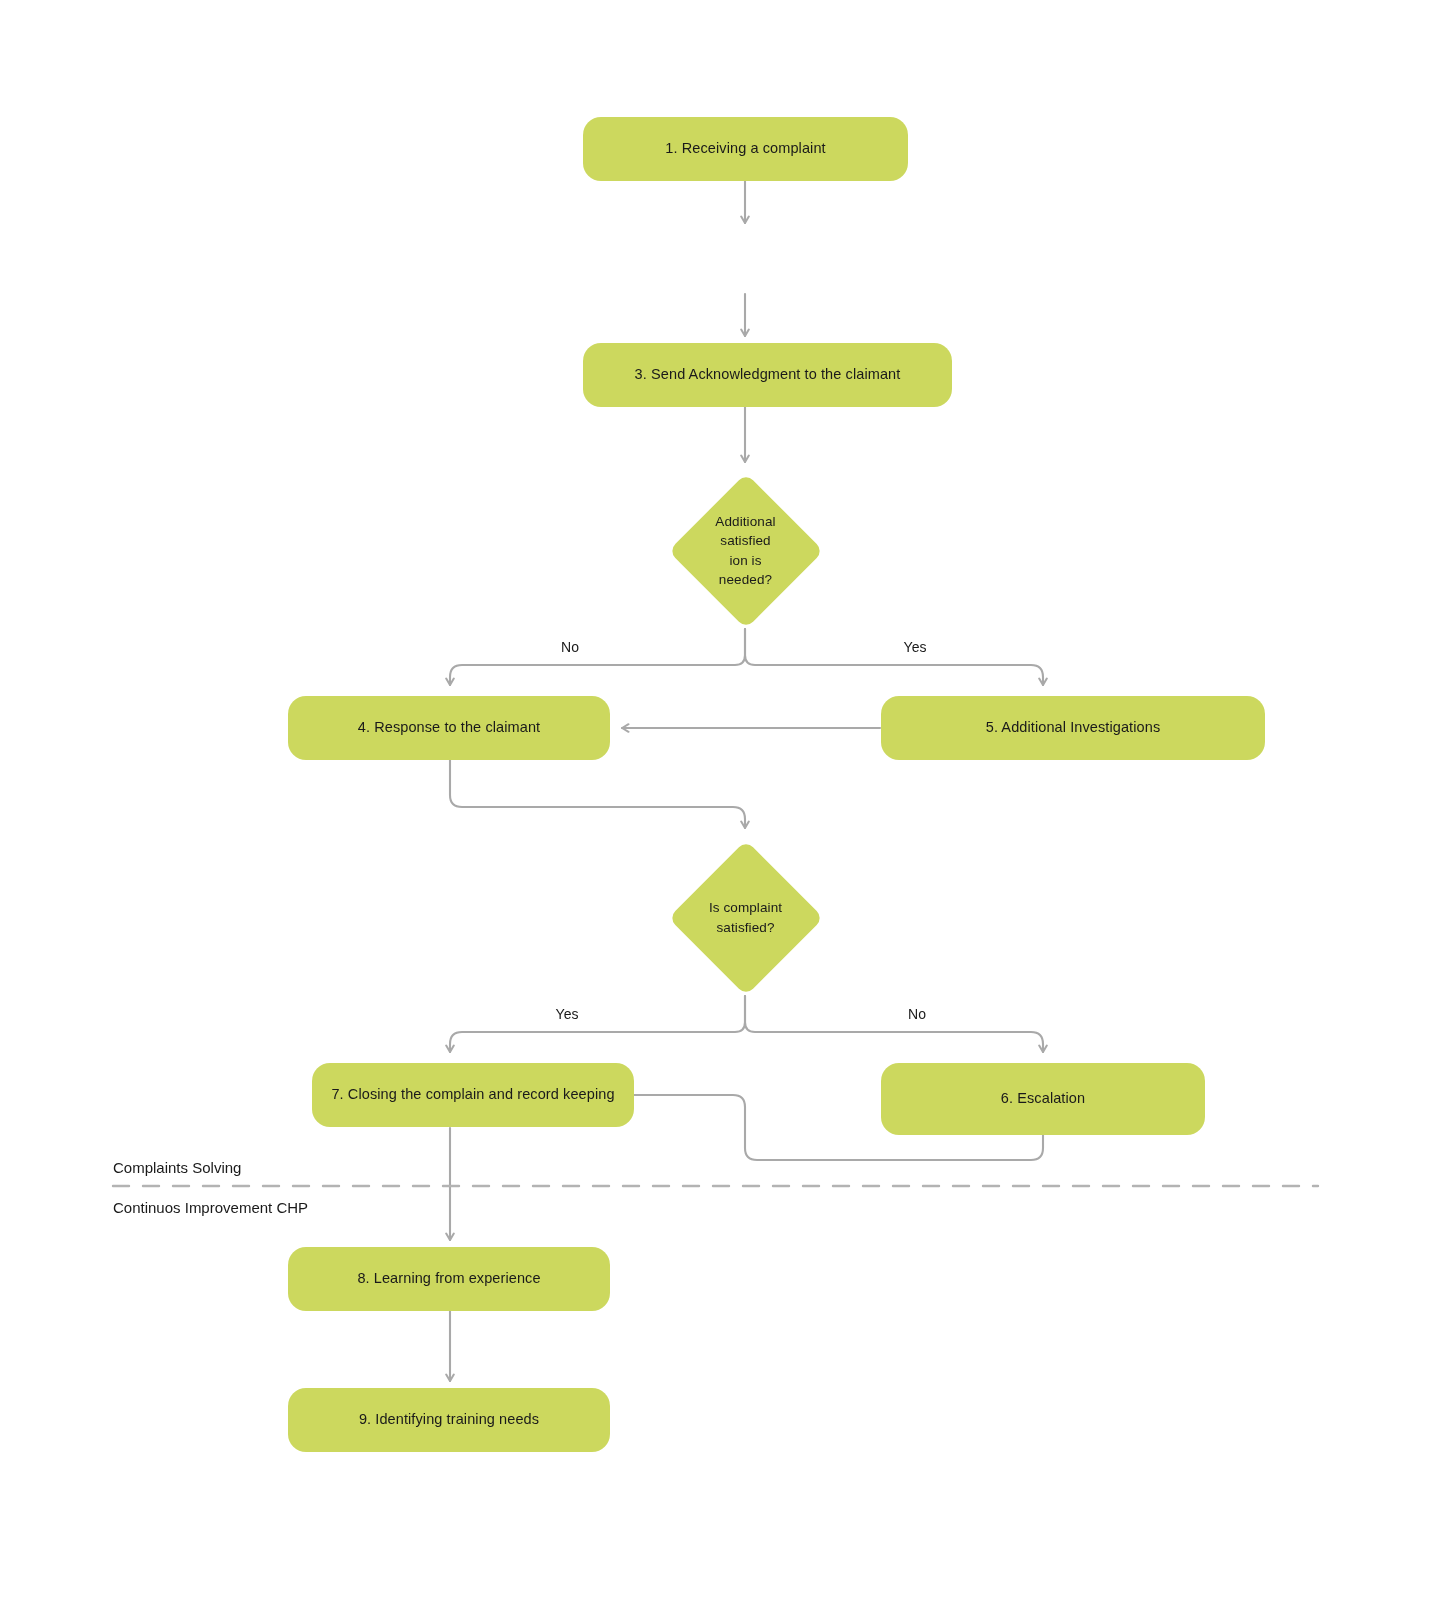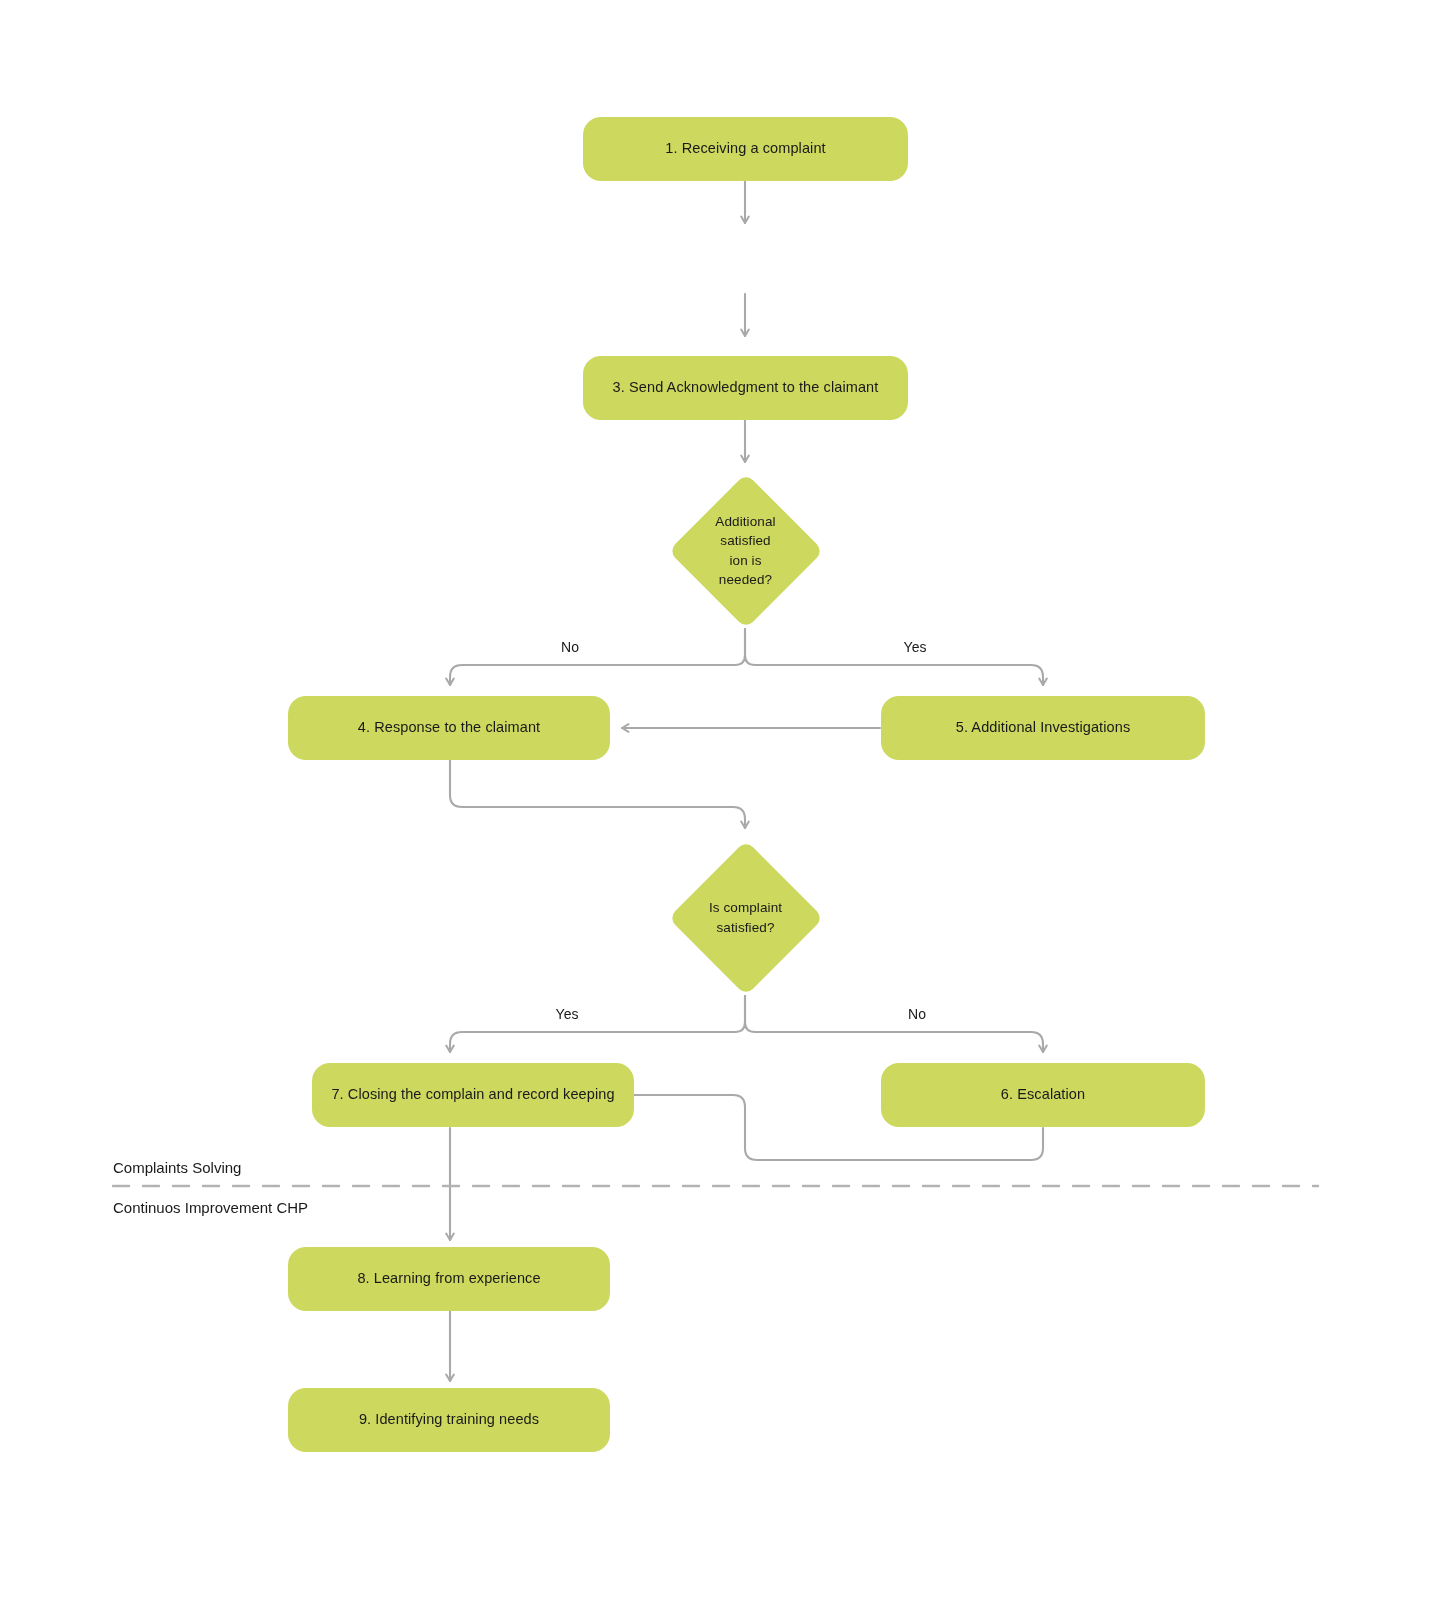--- a/index.html
+++ b/index.html
@@ -120,61 +120,61 @@
 
       <path d="M113,1186 L1318,1186" stroke="#b3b3b3" stroke-width="2.4" stroke-dasharray="16 14"></path>
     </g>
   </svg>
 
   <div class="node process" style="left:583px; top:117px; width:325px; height:64px;">
     <span>1. Receiving a complaint</span>
   </div>
 
 
-  <div class="node process" style="left:583px; top:343px; width:325px; height:64px;margin-top:13px;">
+  <div class="node process" style="left:583px; top:343px; width:369px; height:64px;">
     <span>3. Send Acknowledgment to the claimant</span>
   </div>
 
   <div class="node decision" style="left:668px; top:473px; width:155px; height:155px;align-items:center;">
     <span class="diamond-shape"></span>
     <span class="diamond-label">
       <span>Additional</span><br>
       <span>satisfied</span><br>
       <span>ion is</span><br>
       <span>needed?</span>
     </span>
   </div>
 
   <span class="edge-label" style="left:570px; top:647px;">No</span>
   <span class="edge-label" style="left:915px; top:647px;">Yes</span>
 
   <div class="node process" style="left:288px; top:696px; width:322px; height:64px;">
     <span>4. Response to the claimant</span>
   </div>
 
-  <div class="node process" style="left:881px; top:696px; width:324px; height:64px;">
+  <div class="node process" style="left:881px; top:696px; width:384px; height:64px;">
     <span>5. Additional Investigations</span>
   </div>
 
   <div class="node decision" style="left:668px; top:840px; width:155px; height:155px;">
     <span class="diamond-shape"></span>
     <span class="diamond-label">
       <span>Is complaint</span><br>
       <span>satisfied?</span>
     </span>
   </div>
 
   <span class="edge-label" style="left:567px; top:1014px;">Yes</span>
   <span class="edge-label" style="left:917px; top:1014px;">No</span>
 
   <div class="node process" style="left:288px; top:1063px; width:322px; height:64px;margin-left:24px;">
     <span>7. Closing the complain and record keeping</span>
   </div>
 
-  <div class="node process" style="left:881px; top:1063px; width:324px; height:64px;">
+  <div class="node process" style="left:881px; top:1063px; width:324px; height:72px;">
     <span>6. Escalation</span>
   </div>
 
   <span class="lane-label" style="left:113px; top:1159px;">Complaints Solving</span>
   <span class="lane-label" style="left:113px; top:1199px;">Continuos Improvement CHP</span>
 
   <div class="node process" style="left:288px; top:1247px; width:322px; height:64px;">
     <span>8. Learning from experience</span>
   </div>
 

